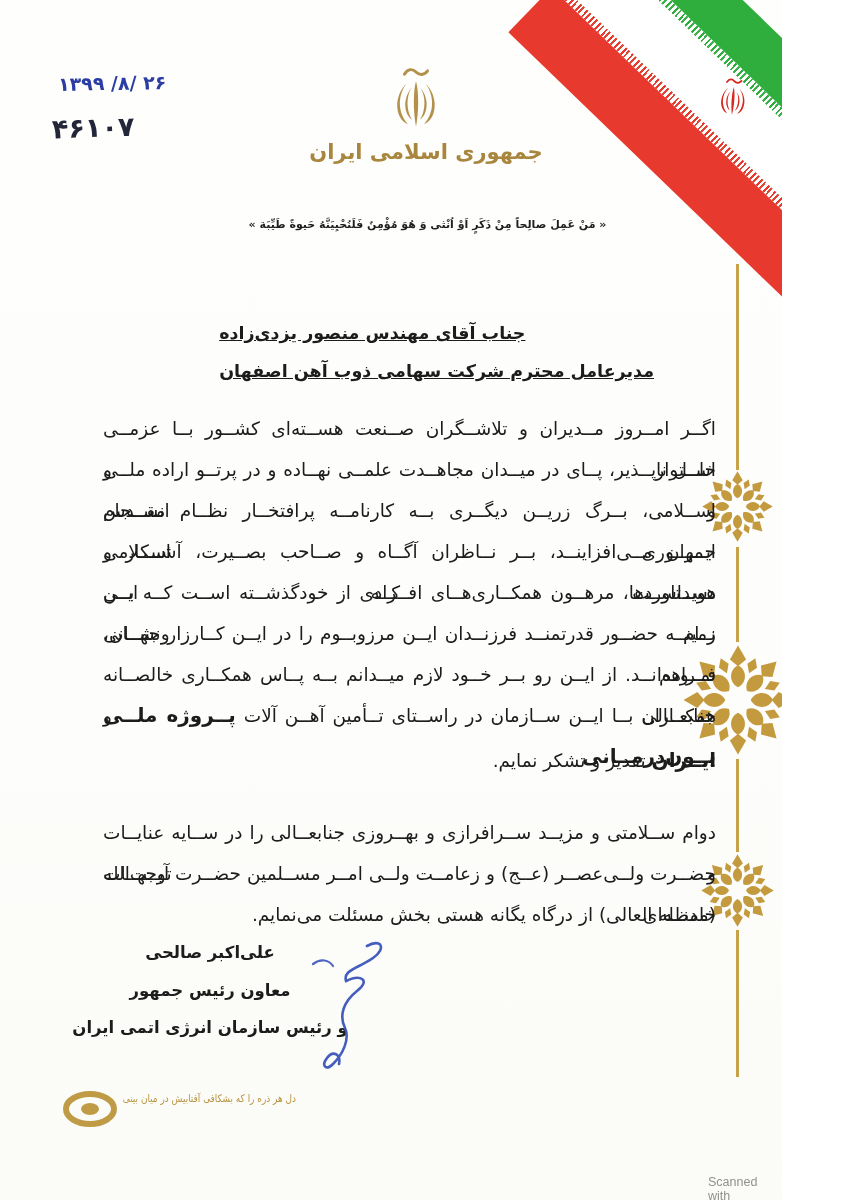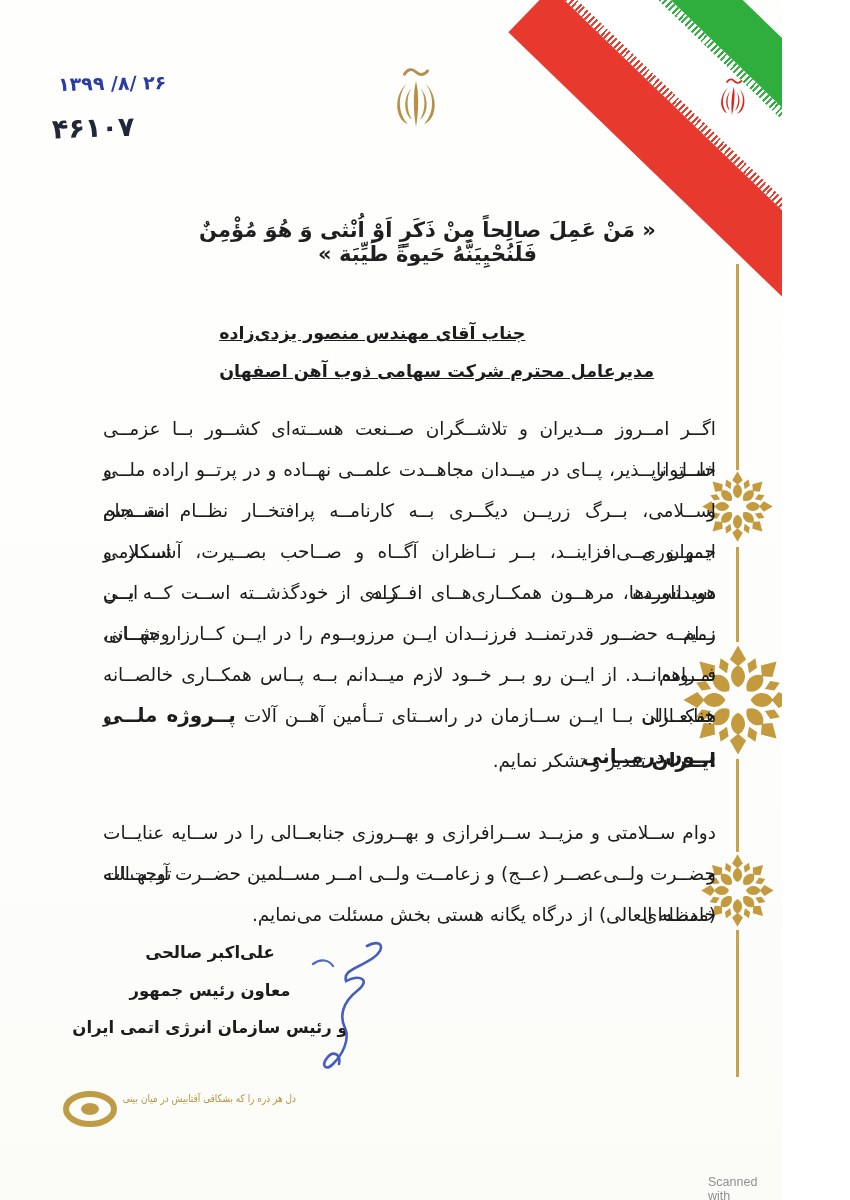--- a/index.html
+++ b/index.html
@@ -23,21 +23,21 @@
            letter-spacing:2px;direction:ltr;transform:rotate(-1deg);}
   .hw-num{position:absolute;left:52px;top:112px;font-size:27px;font-weight:bold;color:#232638;
           letter-spacing:7px;direction:ltr;transform:rotate(-2deg);}
 
   
   .emblem-gold{position:absolute;left:387px;top:64px;width:58px;height:74px;color:#b3914a;}
   .org1{position:absolute;left:275px;top:140px;width:302px;text-align:center;font-size:21px;
         font-weight:bold;color:#a8863d;direction:rtl;}
   .org2{position:absolute;left:275px;top:177px;width:302px;text-align:center;font-size:17px;
         font-weight:bold;color:#a8863d;direction:rtl;}
-  .verse{position:absolute;left:175px;top:218px;width:505px;text-align:center;font-size:21px;
+  .verse{position:absolute;left:175px;top:218px;width:505px;text-align:center;font-size:11px;
          font-weight:bold;color:#1f1f1f;direction:rtl;}
 
   
   .rail-seg{position:absolute;left:736px;width:3px;background:#c8a24b;}
   .med{position:absolute;color:#c49a3f;}
 
   
   .recipient{position:absolute;right:128px;top:314px;direction:rtl;text-align:left;
              font-size:17.5px;font-weight:bold;color:#1c1c1c;line-height:38px;text-decoration:underline;}
   .bodypara{position:absolute;left:103px;width:613px;direction:rtl;color:#1c1c1c;}
@@ -119,20 +119,21 @@
   </div>
 
   <div class="hw-date">۱۳۹۹ /۸/ ۲۶</div>
   <div class="hw-num">۴۶۱۰۷</div>
 
   <div class="emblem-gold">
     <svg viewBox="0 0 100 120" width="58" height="74">
         <use href="#allah-emblem"></use>
       </svg>
   </div>
+  <div class="org1">جمهوری اسلامی ایران</div>
   <div class="verse">« مَنْ عَمِلَ صالِحاً مِنْ ذَکَرٍ اَوْ اُنْثی وَ هُوَ مُؤْمِنٌ فَلَنُحْیِیَنَّهُ حَیوةً طَیِّبَة »</div>
 
   <div class="rail-seg" style="top:264px;height:206px;"></div>
   <div class="rail-seg" style="top:547px;height:95px;"></div>
   <div class="rail-seg" style="top:759px;height:93px;"></div>
   <div class="rail-seg" style="top:930px;height:147px;"></div>
   <div class="med" style="left:700px;top:469px;">
     <svg viewBox="-50 -50 100 100" width="75" height="75">
         <use href="#medallion"></use>
       </svg></div>

